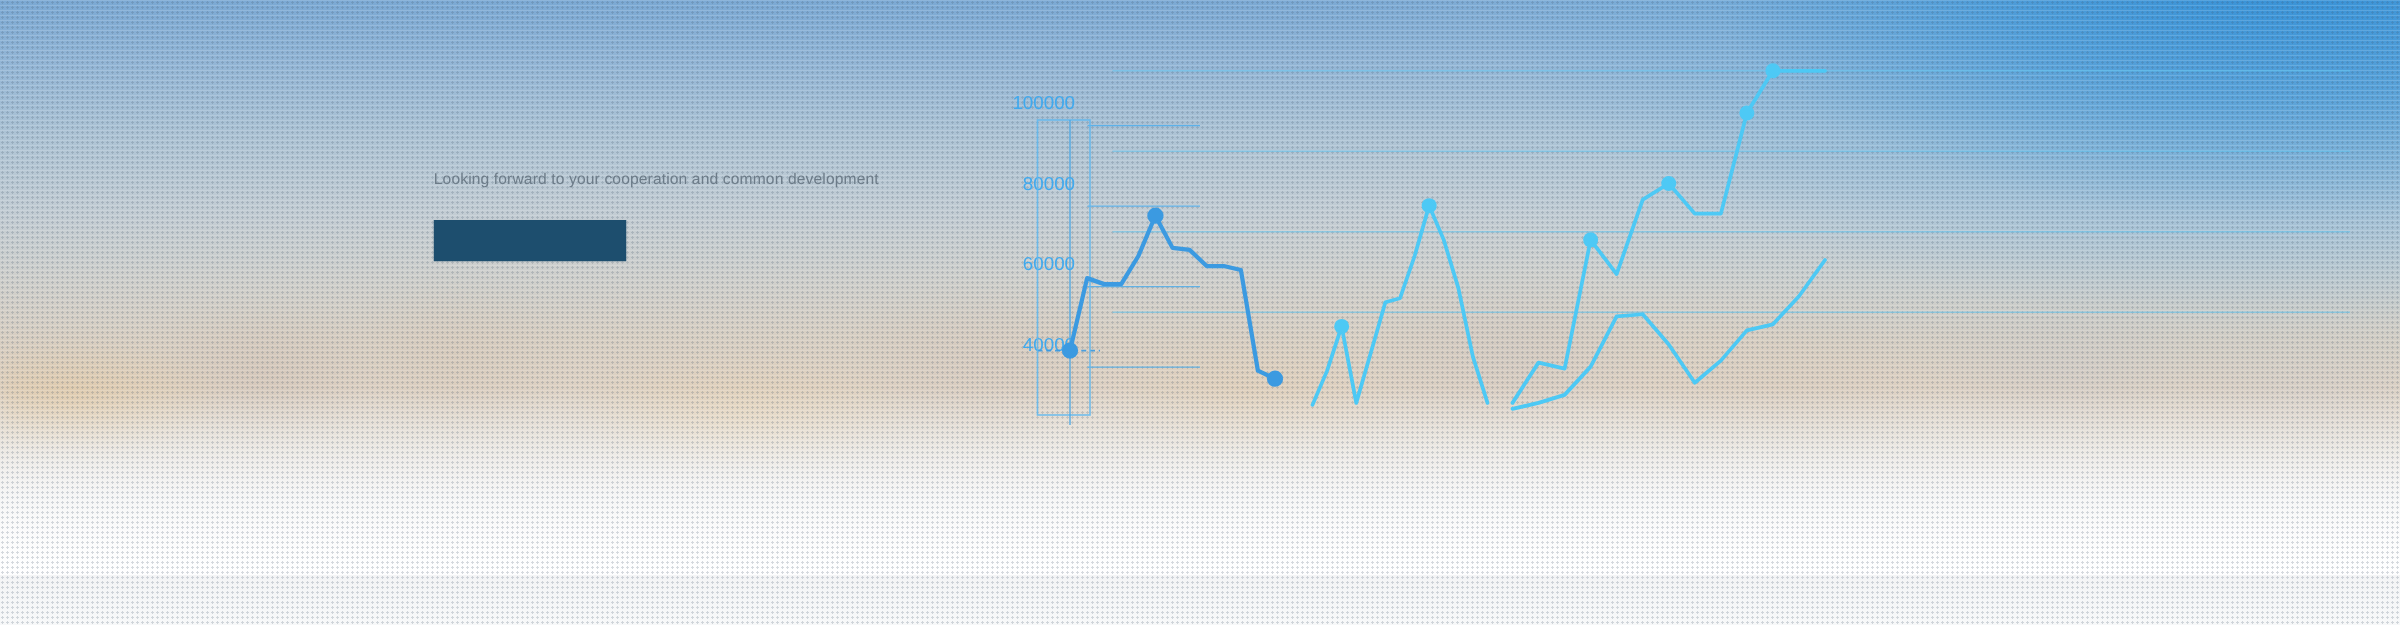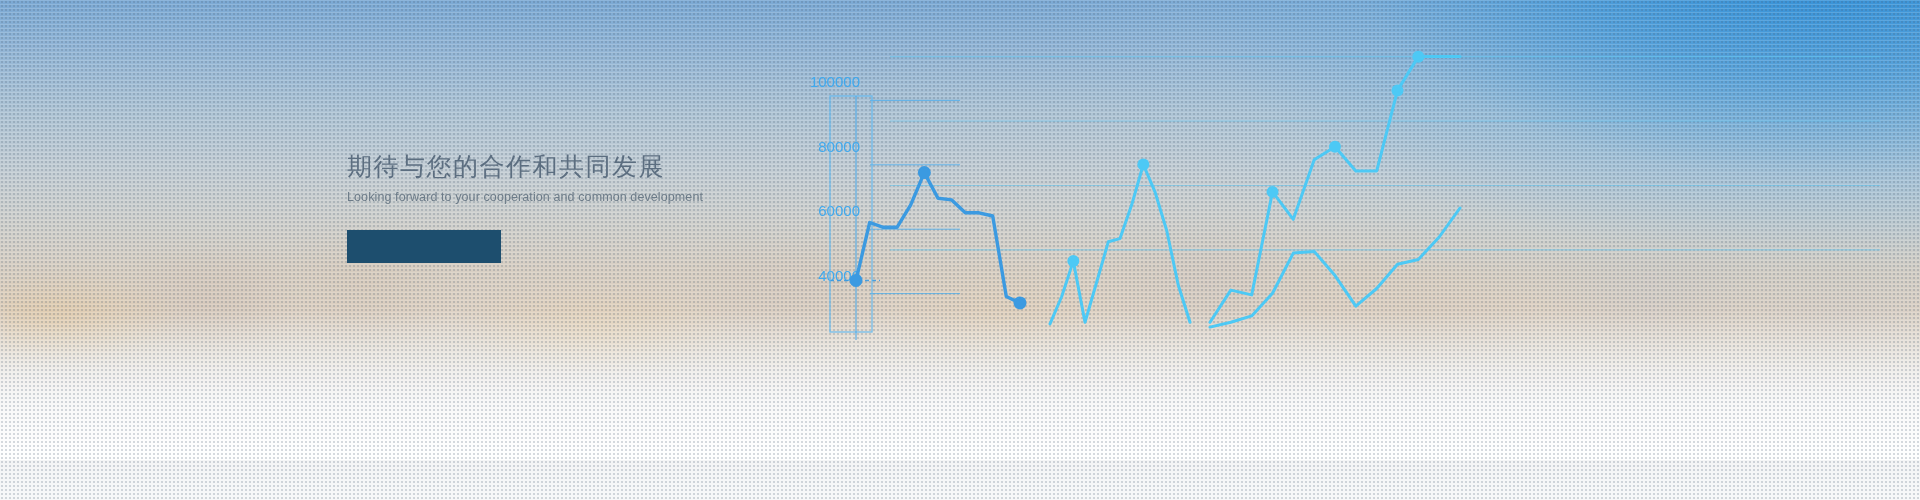--- a/index.html
+++ b/index.html
@@ -158,21 +158,20 @@
 <div id="banner">
 
   <div class="bg-base"></div>
   <div class="bg-city"></div>
   <div class="bg-sky-right"></div>
   <div class="bg-glow"></div>
   <div class="bg-halftone"></div>
   <div class="bg-hlines"></div>
 
   <div class="copy">
-    <p class="subhead">期待与您的合作和共同发展</p>
     <p class="subhead-en">Looking forward to your cooperation and common development</p>
     <button class="cta"></button>
   </div>
 
   <div class="chart">
     <svg id="chart-svg" width="1160" height="500" viewBox="0 0 1160 500">
         <text x="100" y="87.39999999999998" class="ylabel">100000</text>
         <line x1="110" y1="100.39999999999998" x2="200" y2="100.39999999999998" stroke="#3fa9ee" stroke-width="1" opacity="0.75"></line>
         <text x="100" y="151.8" class="ylabel">80000</text>
         <line x1="110" y1="164.8" x2="200" y2="164.8" stroke="#3fa9ee" stroke-width="1" opacity="0.75"></line>

